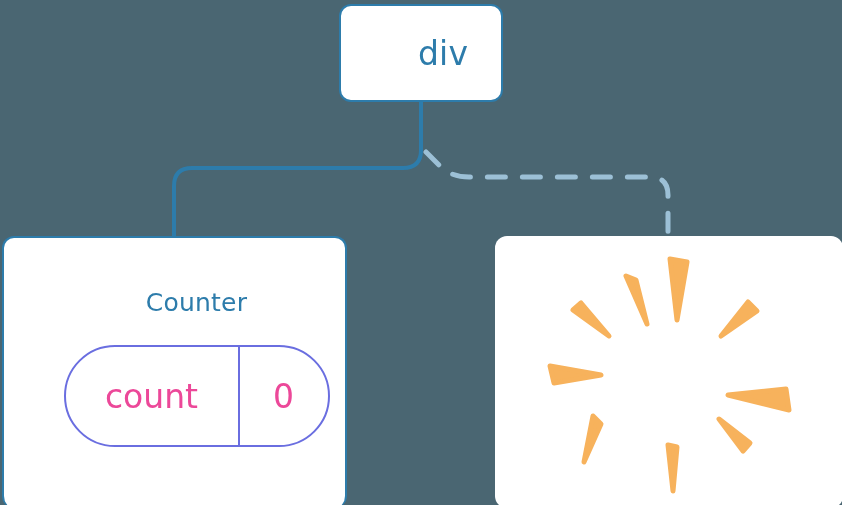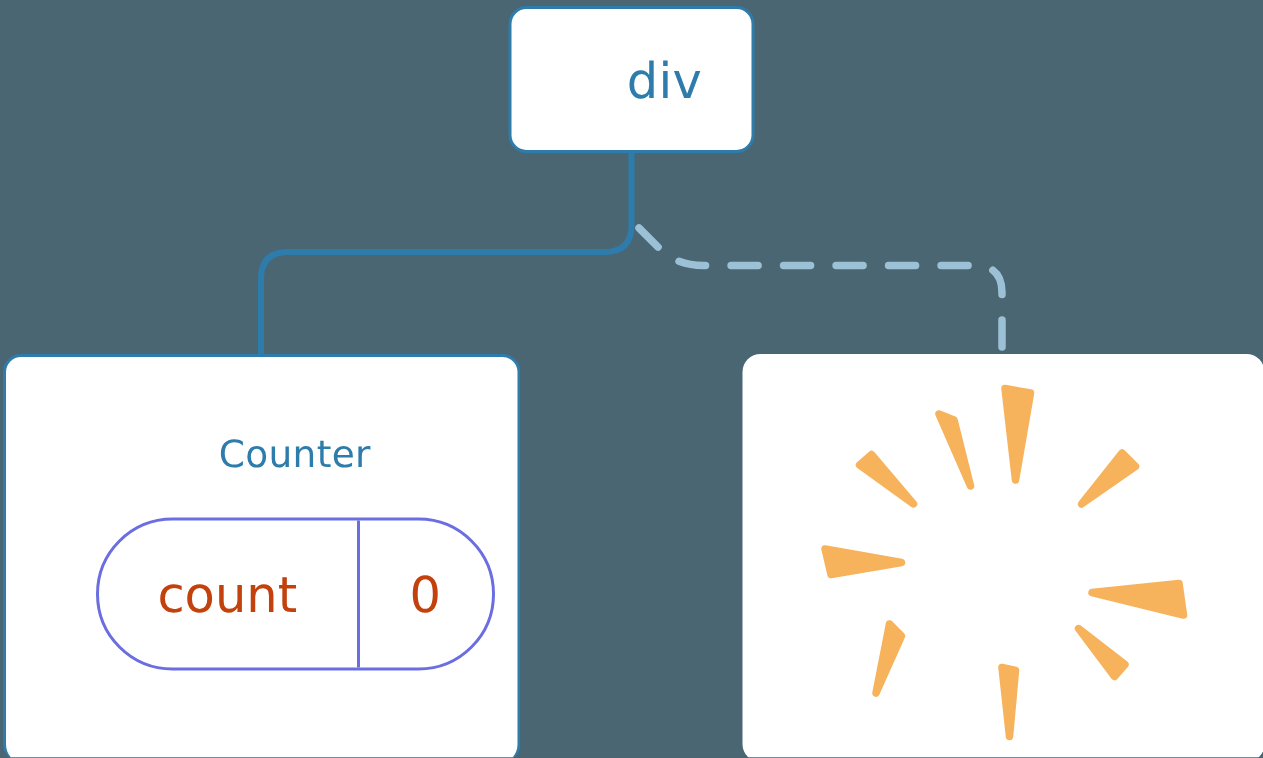--- a/index.html
+++ b/index.html
@@ -81,21 +81,21 @@
     border-radius: 51px;
     box-sizing: border-box;
     display: flex;
     align-items: stretch;
   }
   .pill-key,
   .pill-val {
     display: flex;
     align-items: center;
     justify-content: center;
-    color: #c2410c;
+    color: #ec4899;
     font-size: 33px;
     line-height: 1;
   }
   .pill-key {
     width: 172px;
   }
   .pill-divider {
     width: 2px;
     background: #6a6ee0;
     flex: 0 0 auto;

